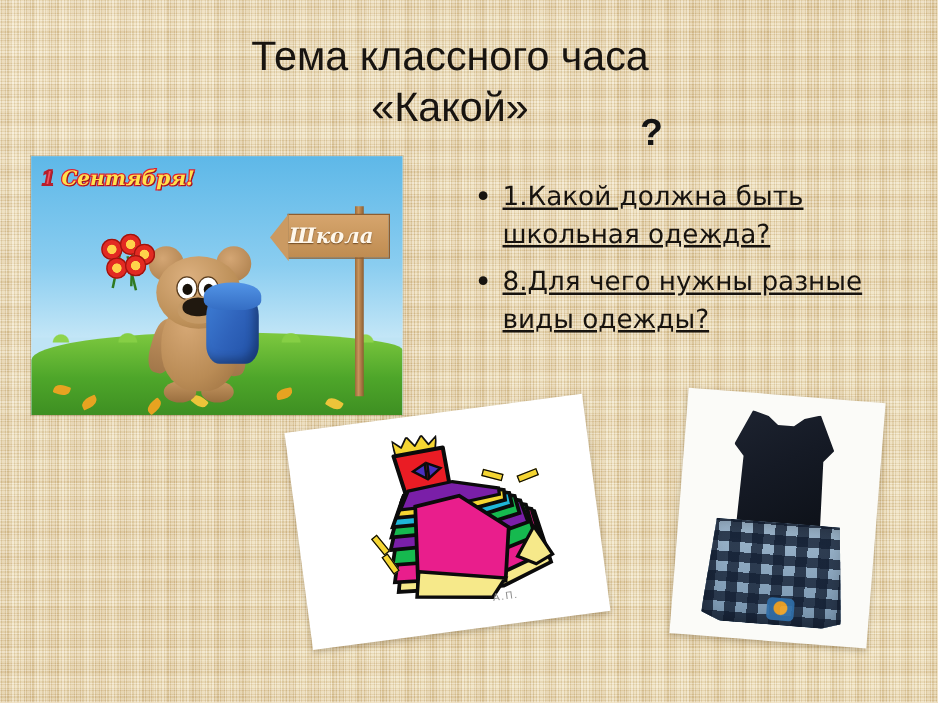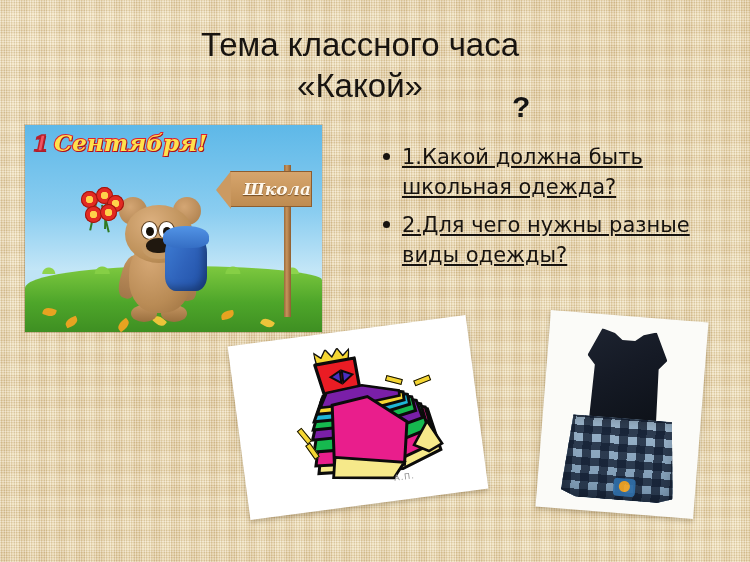--- a/index.html
+++ b/index.html
@@ -145,21 +145,21 @@
     background: #f0a321;
     border-radius: 60% 10% 60% 10%;
     opacity: .95;
   }
   .banner-1sept {
     position: absolute;
     left: 8px; top: 5px;
     font-family: "DejaVu Serif", serif;
     font-style: italic;
     font-weight: 700;
-    font-size: 23px;
+    font-size: 16px;
     line-height: 26px;
     white-space: nowrap;
     text-align: right;
   }
   .banner-num {
     color: #ef5463;
     -webkit-text-stroke: 1.5px #b81f2c;
     text-shadow: 1px 1px 0 #8d1520;
     margin-right: 5px;
   }
@@ -188,21 +188,21 @@
     position: absolute;
     left: -15px; top: -1px;
     width: 0; height: 0;
     border-top: 19px solid transparent;
     border-bottom: 19px solid transparent;
     border-right: 15px solid #cb9a62;
   }
   .signpost-text {
     position: absolute;
     left: 0; right: 0; top: 7px;
-    text-align: right;
+    text-align: left;
     font-family: "DejaVu Serif", serif;
     font-size: 17px;
     font-weight: 700;
     font-style: italic;
     color: #fff8ec;
     text-shadow: 0 1px 1px rgba(90,55,20,.8);
   }
   .bear {
     position: absolute;
     left: 88px; top: 72px;
@@ -489,17 +489,17 @@
     </div>
   </div>
 
   <div class="bullets">
     <div class="bullet-row">
       <span class="bullet-dot"></span>
       <span>1.Какой должна быть школьная одежда?</span>
     </div>
     <div class="bullet-row">
       <span class="bullet-dot"></span>
-      <span>2.Для чего нужны разные виды одежды?</span>
+      <span>8.Для чего нужны разные виды одежды?</span>
     </div>
   </div>
 
 </div>
 
 </body></html>

